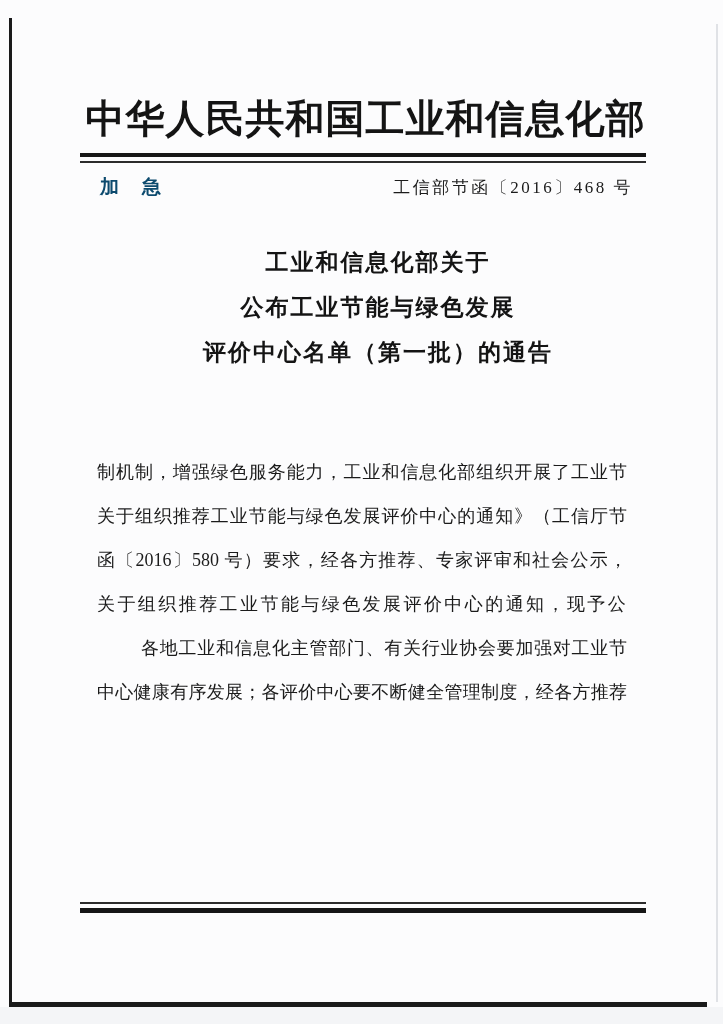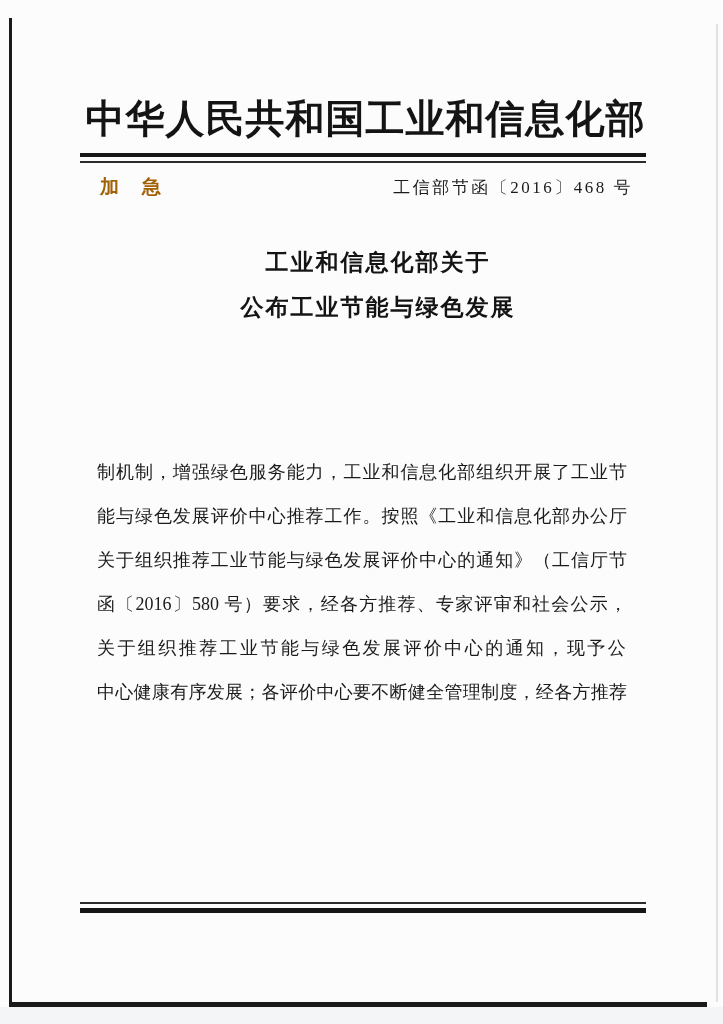--- a/index.html
+++ b/index.html
@@ -70,21 +70,21 @@
     left: 100px; top: 174px;
     width: 533px;
     display: flex;
     justify-content: space-between;
     align-items: baseline;
   }
   .urgency {
     font-size: 19px;
     font-weight: bold;
     letter-spacing: 2px;
-    color: #a16207;
+    color: #0c4a6e;
     white-space: nowrap;
   }
   .doc-number {
     font-size: 17px;
     letter-spacing: 2.5px;
     color: #1b1b1b;
     white-space: nowrap;
     margin-left: 36px;
   }
   
@@ -155,27 +155,28 @@
   <div class="rule-thin"></div>
 
   <div class="meta-row">
     <span class="urgency">加　急</span>
     <span class="doc-number">工信部节函〔2016〕468 号</span>
   </div>
 
   <div class="title-block">
     <div class="title-line">工业和信息化部关于</div>
     <div class="title-line">公布工业节能与绿色发展</div>
+    <div class="title-line">评价中心名单（第一批）的通告</div>
   </div>
 
   <div class="body-block" id="body-container">
       <div class="body-line">制机制，增强绿色服务能力，工业和信息化部组织开展了工业节</div>
-      <div class="body-line">能与绿色发展评价中心推荐工作。按照《工业和信息化部办公厅</div>
       <div class="body-line">关于组织推荐工业节能与绿色发展评价中心的通知》（工信厅节</div>
       <div class="body-line">函〔2016〕580 号）要求，经各方推荐、专家评审和社会公示，</div>
       <div class="body-line para-end">关于组织推荐工业节能与绿色发展评价中心的通知，现予公布。</div>
+      <div class="body-line first">各地工业和信息化主管部门、有关行业协会要加强对工业节</div>
       <div class="body-line">中心健康有序发展；各评价中心要不断健全管理制度，经各方推荐</div>
     </div>
 
   <div class="footer-rule-thin"></div>
   <div class="footer-rule-thick"></div>
 
 </div>
 
 </body></html>

